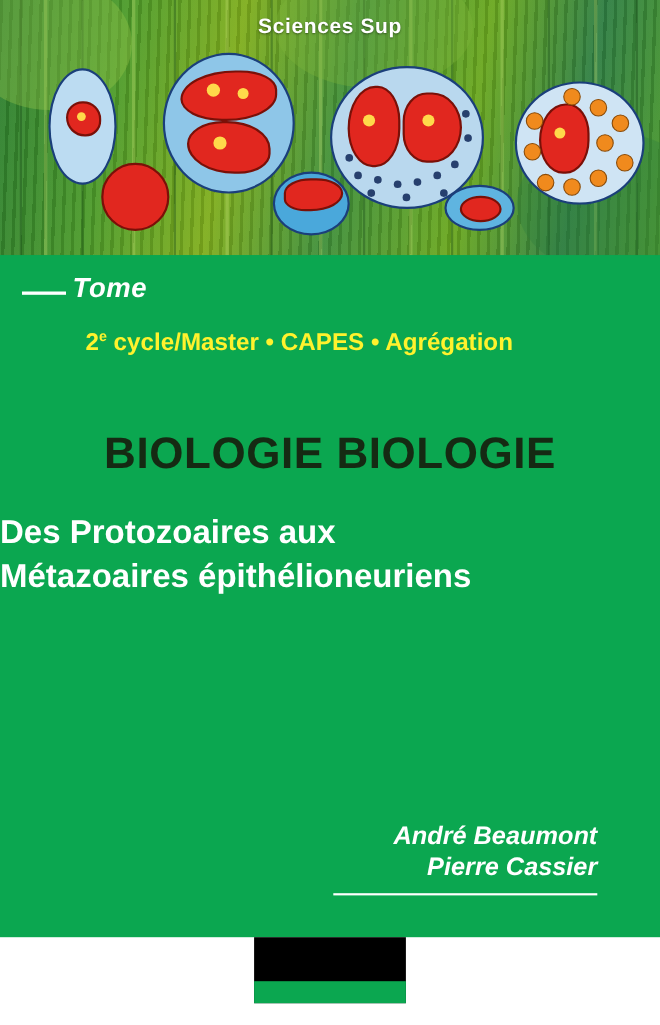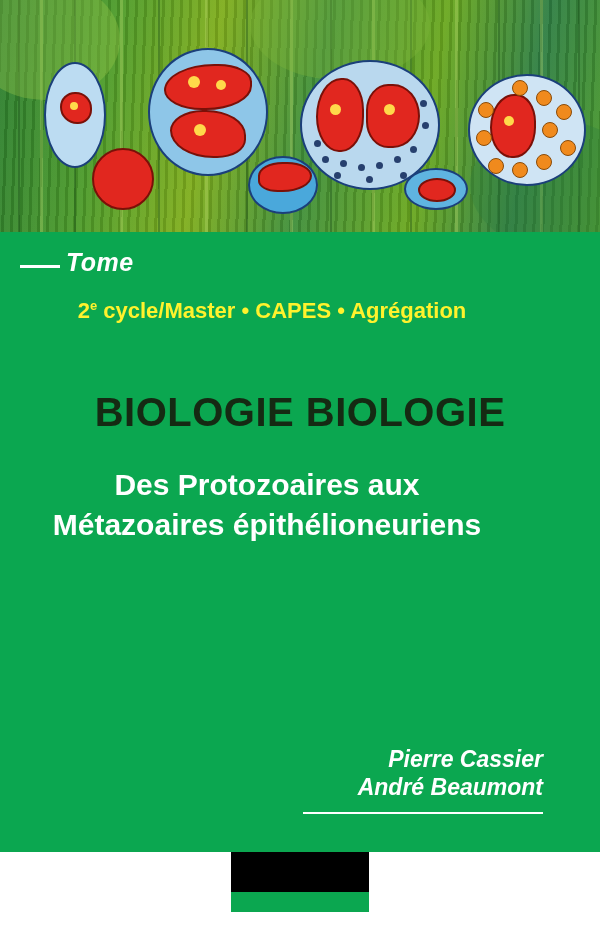--- a/index.html
+++ b/index.html
@@ -143,21 +143,20 @@
     text-align: center;
     color: #152a13;
     font-weight: bold;
     font-size: 40px;
     letter-spacing: 0.5px;
   }
   .subtitle {
     position: absolute;
     left: 0; top: 465px;
     width: 534px;
-    text-align: center;
     color: #ffffff;
     font-weight: bold;
     font-size: 30px;
     line-height: 40px;
   }
   .tome {
     position: absolute;
     left: 0; top: 570px;
     width: 600px;
     text-align: center;
@@ -265,20 +264,21 @@
     <div class="streak" style="left:410px;"></div>
     <div class="streak light" style="left:455px;"></div>
     <div class="streak" style="left:498px;"></div>
     <div class="streak light" style="left:540px;"></div>
     <div class="streak" style="left:578px;"></div>
 
     <div class="blob" style="left:-30px; top:-20px; width:150px; height:120px; background:#9cc94a;"></div>
     <div class="blob" style="left:250px; top:-30px; width:180px; height:110px; background:#7fb53a;"></div>
     <div class="blob" style="left:470px; top:120px; width:170px; height:130px; background:#2e7f3c;"></div>
 
+    <div class="scienceslabel">Sciences Sup</div>
 
     <div class="cell" style="left:44px; top:62px; width:62px; height:106px;">
       <div class="membrane" style="background:#bcdcf2;"></div>
       <div class="nucleus" style="left:16px; top:30px; width:28px; height:28px;"></div>
       <div class="yellow" style="left:26px; top:40px; width:8px; height:8px;"></div>
     </div>
 
     <div class="cell" style="left:92px; top:148px; width:62px; height:62px;">
       <div class="membrane" style="background:#e1271f; border-color:#7a1008;"></div>
     </div>
@@ -352,22 +352,22 @@
   <div class="main-title">BIOLOGIE BIOLOGIE</div>
 
   <div class="subtitle">
     <div>Des Protozoaires aux</div>
     <div>Métazoaires épithélioneuriens</div>
   </div>
 
 
 
   <div class="authors">
+    <div>André Beaumont</div>
     <div>Pierre Cassier</div>
-    <div>André Beaumont</div>
   </div>
   <div class="author-rule"></div>
 
   <div class="bottom-white"></div>
   <div class="logo-box"></div>
   <div class="logo-green"></div>
 
 </div>
 
 </body></html>

